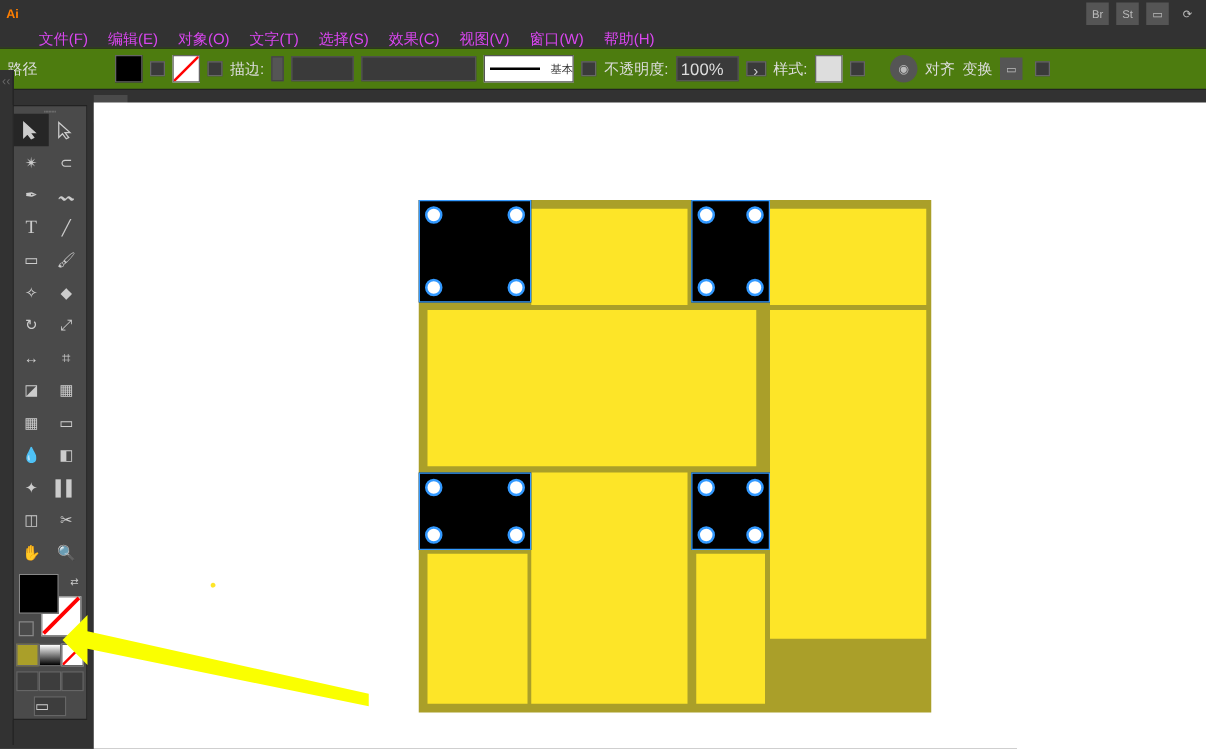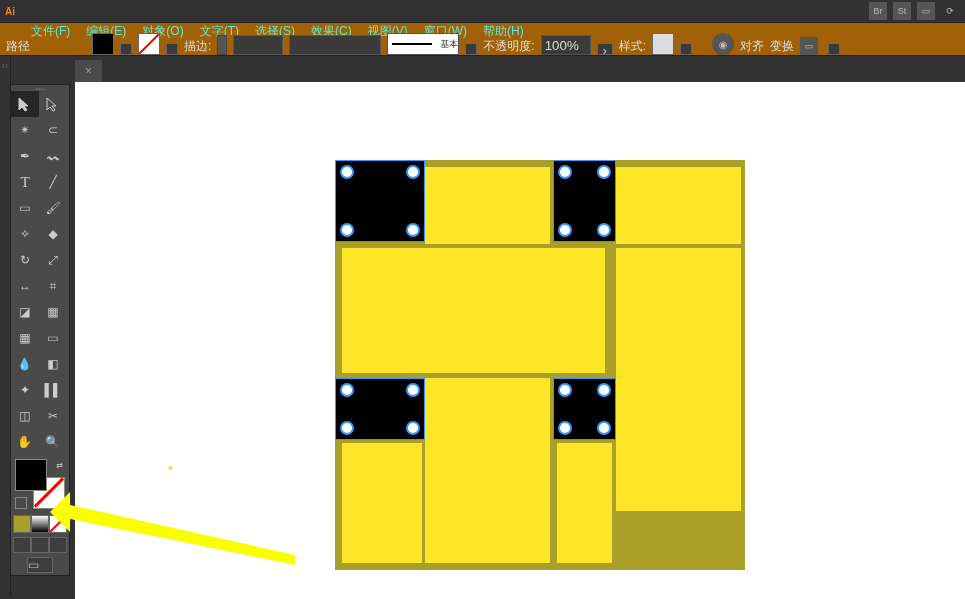--- a/index.html
+++ b/index.html
@@ -1,21 +1,21 @@
 <!DOCTYPE html>
 <html><head>
 <meta charset="utf-8">
 <style>
   html,body{margin:0;padding:0;width:965px;height:599px;background:#323232;font-family:"Microsoft YaHei",Arial,sans-serif;font-size:12px;color:#ccc;overflow:hidden;}
   .menubar{height:22px;background:#323232;display:flex;align-items:center;padding-left:5px;gap:0;}
   .ai-logo{color:#ff7f00;font-weight:bold;font-size:10px;margin-right:8px;}
-  .menu-item{padding:2px 8px;color:#5eead4;cursor:default;margin-top:41px;}
+  .menu-item{padding:2px 8px;color:#d946ef;cursor:default;margin-top:41px;}
   .menu-right{margin-left:auto;display:flex;gap:6px;align-items:center;padding-right:6px;}
   .sq{width:18px;height:18px;background:#555;display:flex;align-items:center;justify-content:center;font-size:9px;color:#bbb;}
-  .optbar{height:32px;background:#a16207;border-top:1px solid #222;border-bottom:1px solid #222;display:flex;align-items:flex-end;padding:0 6px;gap:6px;}
+  .optbar{height:32px;background:#4d7c0f;border-top:1px solid #222;border-bottom:1px solid #222;display:flex;align-items:center;padding:0 6px;gap:6px;margin-top:16px;}
   .lbl{color:#ddd;}
   .swatch{width:20px;height:20px;border:1px solid #666;}
   .drop{width:10px;height:10px;border:1px solid #666;background:#3a3a3a;}
   .none-sw{width:20px;height:20px;background:#fff;position:relative;border:1px solid #666;overflow:hidden;}
   .none-sw::after{content:"";position:absolute;width:28px;height:2px;background:red;top:9px;left:-4px;transform:rotate(-45deg);}
   .txtin{background:#3a3a3a;border:1px solid #555;color:#ddd;height:18px;padding:0 3px;}
   .rndbtn{width:22px;height:22px;border-radius:50%;background:#555;display:flex;align-items:center;justify-content:center;font-size:10px;color:#bbb;}
   .tabstrip{height:26px;background:#323232;display:flex;align-items:flex-end;padding-left:75px;}
   .tab{background:#4a4a4a;padding:4px 10px;display:flex;align-items:center;gap:6px;font-size:12px;}
   .tab-x{color:#999;cursor:default;}

